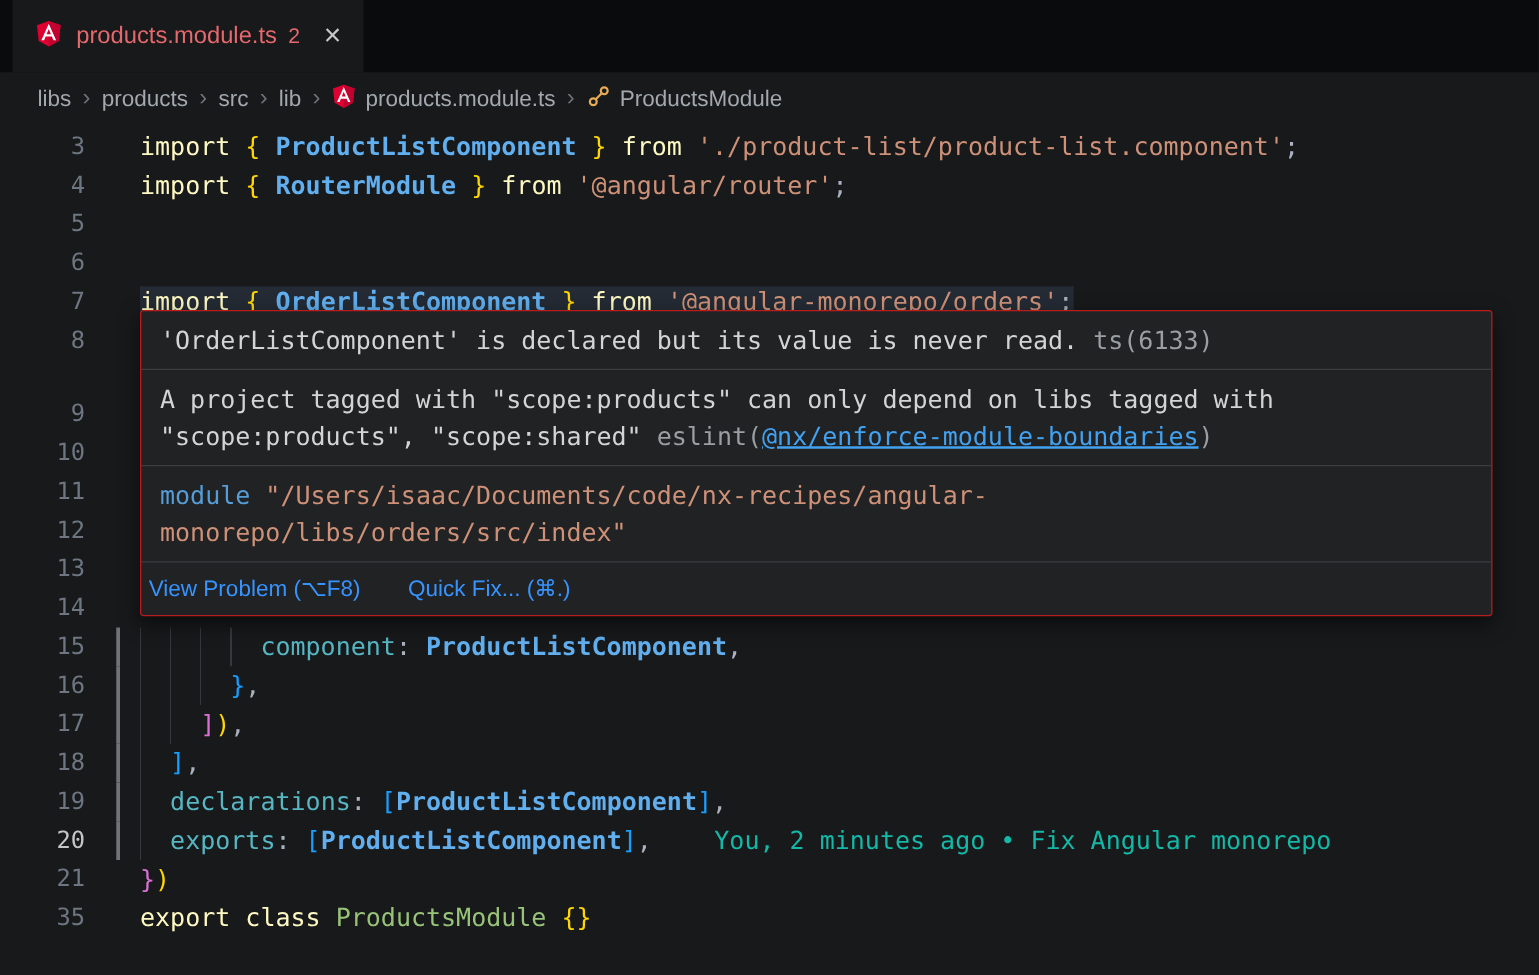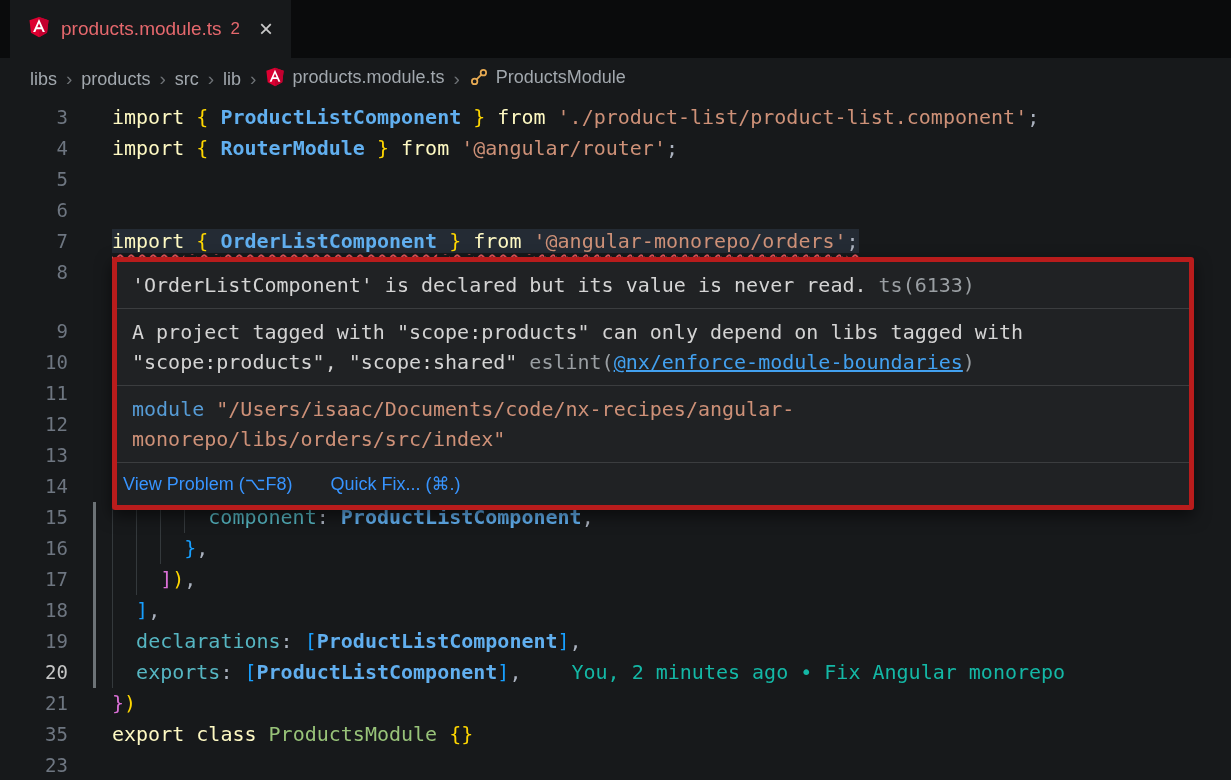--- a/index.html
+++ b/index.html
@@ -8,21 +8,21 @@
 
   
   .tabbar{height:58px;background:#0a0b0c;display:flex;align-items:stretch;padding-left:10px}
   .tab{display:flex;align-items:center;gap:11px;padding:0 18px;background:#17191b;cursor:pointer}
   .tab-label{font-size:19px;color:#e5686d}
   .tab-badge{font-size:17px;color:#e5686d;margin-left:-2px}
   .tab-close{font-size:24px;color:#c8c8c8;margin-left:8px;line-height:1;cursor:pointer}
 
   
   .breadcrumbs{height:42px;display:flex;align-items:center;padding-left:30px;gap:9px;font-size:18px;color:#a2a8ae;background:#17191b}
-  .bc-item{display:inline-flex;align-items:flex-start;gap:7px;cursor:pointer}
+  .bc-item{display:inline-flex;align-items:center;gap:7px;cursor:pointer}
   .bc-sep{color:#6e7276;font-size:19px}
 
   
   .editor{position:relative;padding-top:2px;font-family:"DejaVu Sans Mono",monospace}
   .line{display:flex;height:31px;line-height:31px;font-size:20px}
   .gutter{width:68px;flex:none;text-align:right;color:#6e7681;font-size:19px;cursor:pointer}
   .line.active .gutter{color:#c6c6c6}
   .deco{width:44px;flex:none;position:relative}
   .mod-bar{position:absolute;left:25px;top:0;width:3px;height:31px;background:#6d7377}
   .content{white-space:pre;cursor:text}
@@ -40,21 +40,21 @@
   .tk-decl{color:#98c379}
   .tk-emoji{color:#f2c94c;font-family:"DejaVu Sans",sans-serif}
   .tk-ghost{color:#14b8a6;margin-left:50px}
   .tk-ind{display:inline-block;height:31px;vertical-align:top;
     background-image:repeating-linear-gradient(90deg,#34393c 0,#34393c 1px,transparent 1px,transparent 2ch)}
   .err-line{background:rgba(100,130,165,.18);
     text-decoration-line:underline;text-decoration-style:wavy;text-decoration-color:#e4545a;
     text-decoration-thickness:2px;text-underline-offset:6px;text-decoration-skip-ink:none}
 
   
-  .hover{position:absolute;left:112px;top:157px;width:1082px;background:#202224;border:5px solid #b91c1c;
+  .hover{position:absolute;left:112px;top:148px;width:1082px;background:#202224;border:1px solid #b91c1c;
     border-radius:3px;box-shadow:0 6px 16px rgba(0,0,0,.55);z-index:9}
   .hover-row{padding:8px 15px;font-size:20px;line-height:30px;color:#d4d4d4;border-top:1px solid #3b3d3f;white-space:normal}
   .hover-row:first-child{border-top:none}
   .hs-text{color:#d4d4d4}
   .hs-dim{color:#9a9fa3}
   .hs-link{color:#42a1f0;text-decoration:underline;cursor:pointer}
   .hs-kw{color:#569cd6}
   .hs-str{color:#ce9178}
   .hover-actions{display:flex;gap:38px;padding:10px 6px;border-top:1px solid #3b3d3f;
     font-family:"Liberation Sans",sans-serif;font-size:18px}
@@ -224,25 +224,20 @@
         <div class="line">
           <div class="gutter">21</div>
           <div class="deco"></div>
           <div class="content"><span class="tk-b2">}</span><span class="tk-b1">)</span></div>
         </div>
         <div class="line">
           <div class="gutter">35</div>
           <div class="deco"></div>
           <div class="content"><span class="tk-kw">export</span><span class="tk-pl"> </span><span class="tk-kw">class</span><span class="tk-pl"> </span><span class="tk-decl">ProductsModule</span><span class="tk-pl"> </span><span class="tk-b1">{</span><span class="tk-b1">}</span></div>
         </div>
-        <div class="line">
-          <div class="gutter">23</div>
-          <div class="deco"></div>
-          <div class="content"></div>
-        </div>
       </div>
 
     <div class="hover">
       <div id="hover-rows">
           <div class="hover-row"><span class="hs-text">'OrderListComponent' is declared but its value is never read.</span><span class="hs-dim"> ts(6133)</span></div>
           <div class="hover-row"><span class="hs-text">A project tagged with "scope:products" can only depend on libs tagged with "scope:products", "scope:shared" </span><span class="hs-dim">eslint(</span><a class="hs-link" href="#">@nx/enforce-module-boundaries</a><span class="hs-dim">)</span></div>
           <div class="hover-row"><span class="hs-kw">module</span><span class="hs-str"> "/Users/isaac/Documents/code/nx-recipes/angular-</span><br><span class="hs-str">monorepo/libs/orders/src/index"</span></div>
         </div>
       <div class="hover-actions" id="hover-actions">
           <a class="hover-action" href="#">View Problem (⌥F8)</a>

